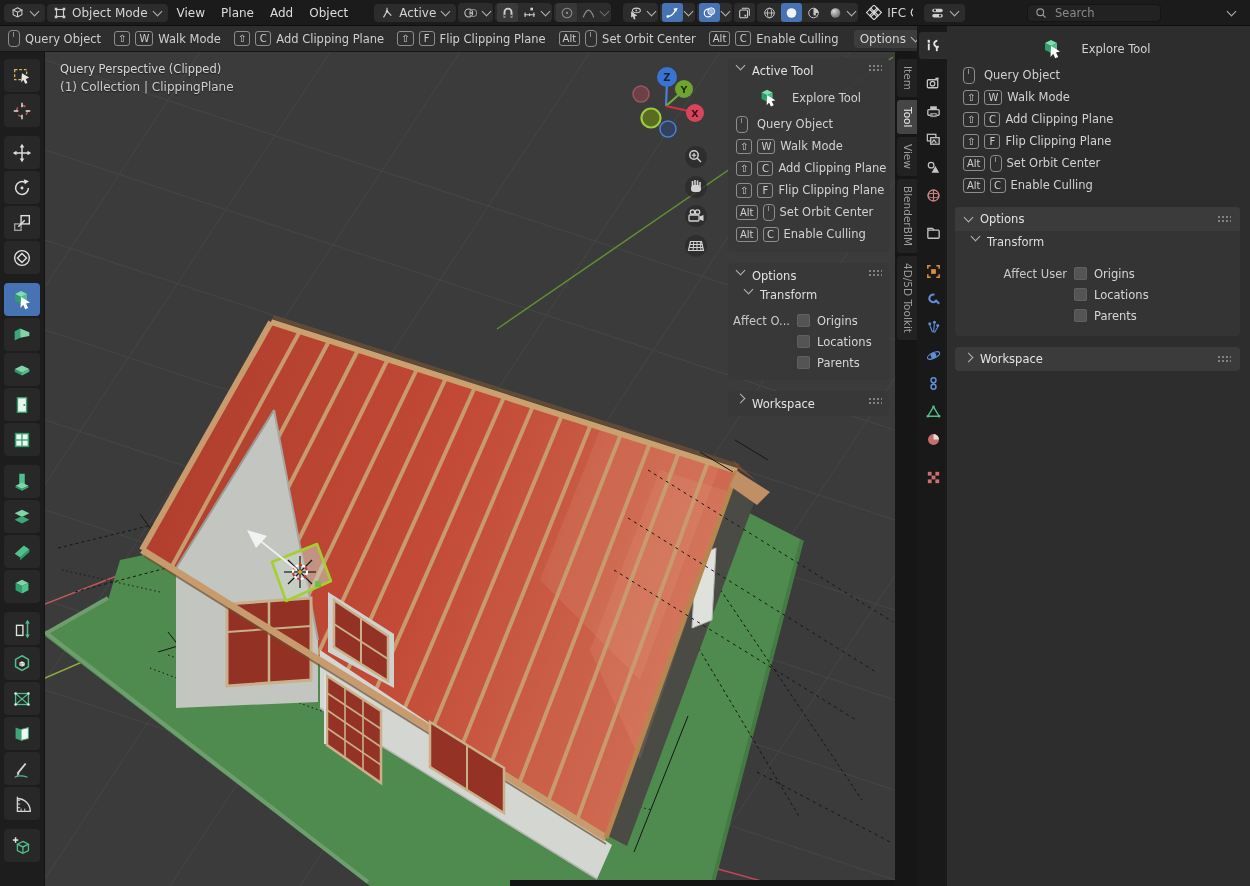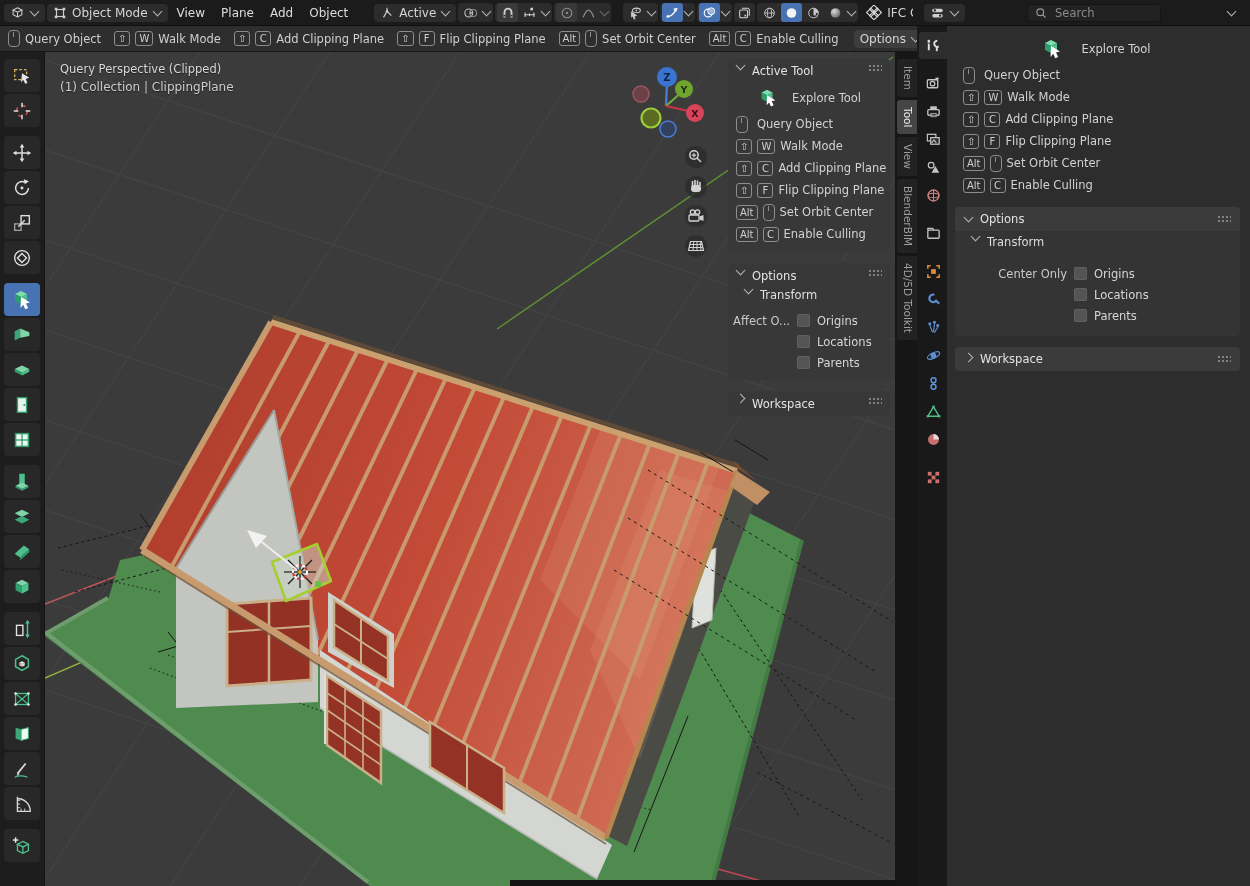--- a/index.html
+++ b/index.html
@@ -960,21 +960,21 @@
             <span>Options</span>
             <span class="grip"></span>
           </div>
           <div class="inner">
             <div class="subh">
               <span class="chev"></span>
               <span>Transform</span>
             </div>
             <div style="height:6px"></div>
             <div class="cbrow pcb">
-              <span class="lbl-l">Center Only</span>
+              <span class="lbl-l">Affect User</span>
               <span class="cb"></span>
               <span class="cblabel">Origins</span>
             </div>
             <div class="cbrow pcb">
               <span class="lbl-l"></span>
               <span class="cb"></span>
               <span class="cblabel">Locations</span>
             </div>
             <div class="cbrow pcb">
               <span class="lbl-l"></span>

